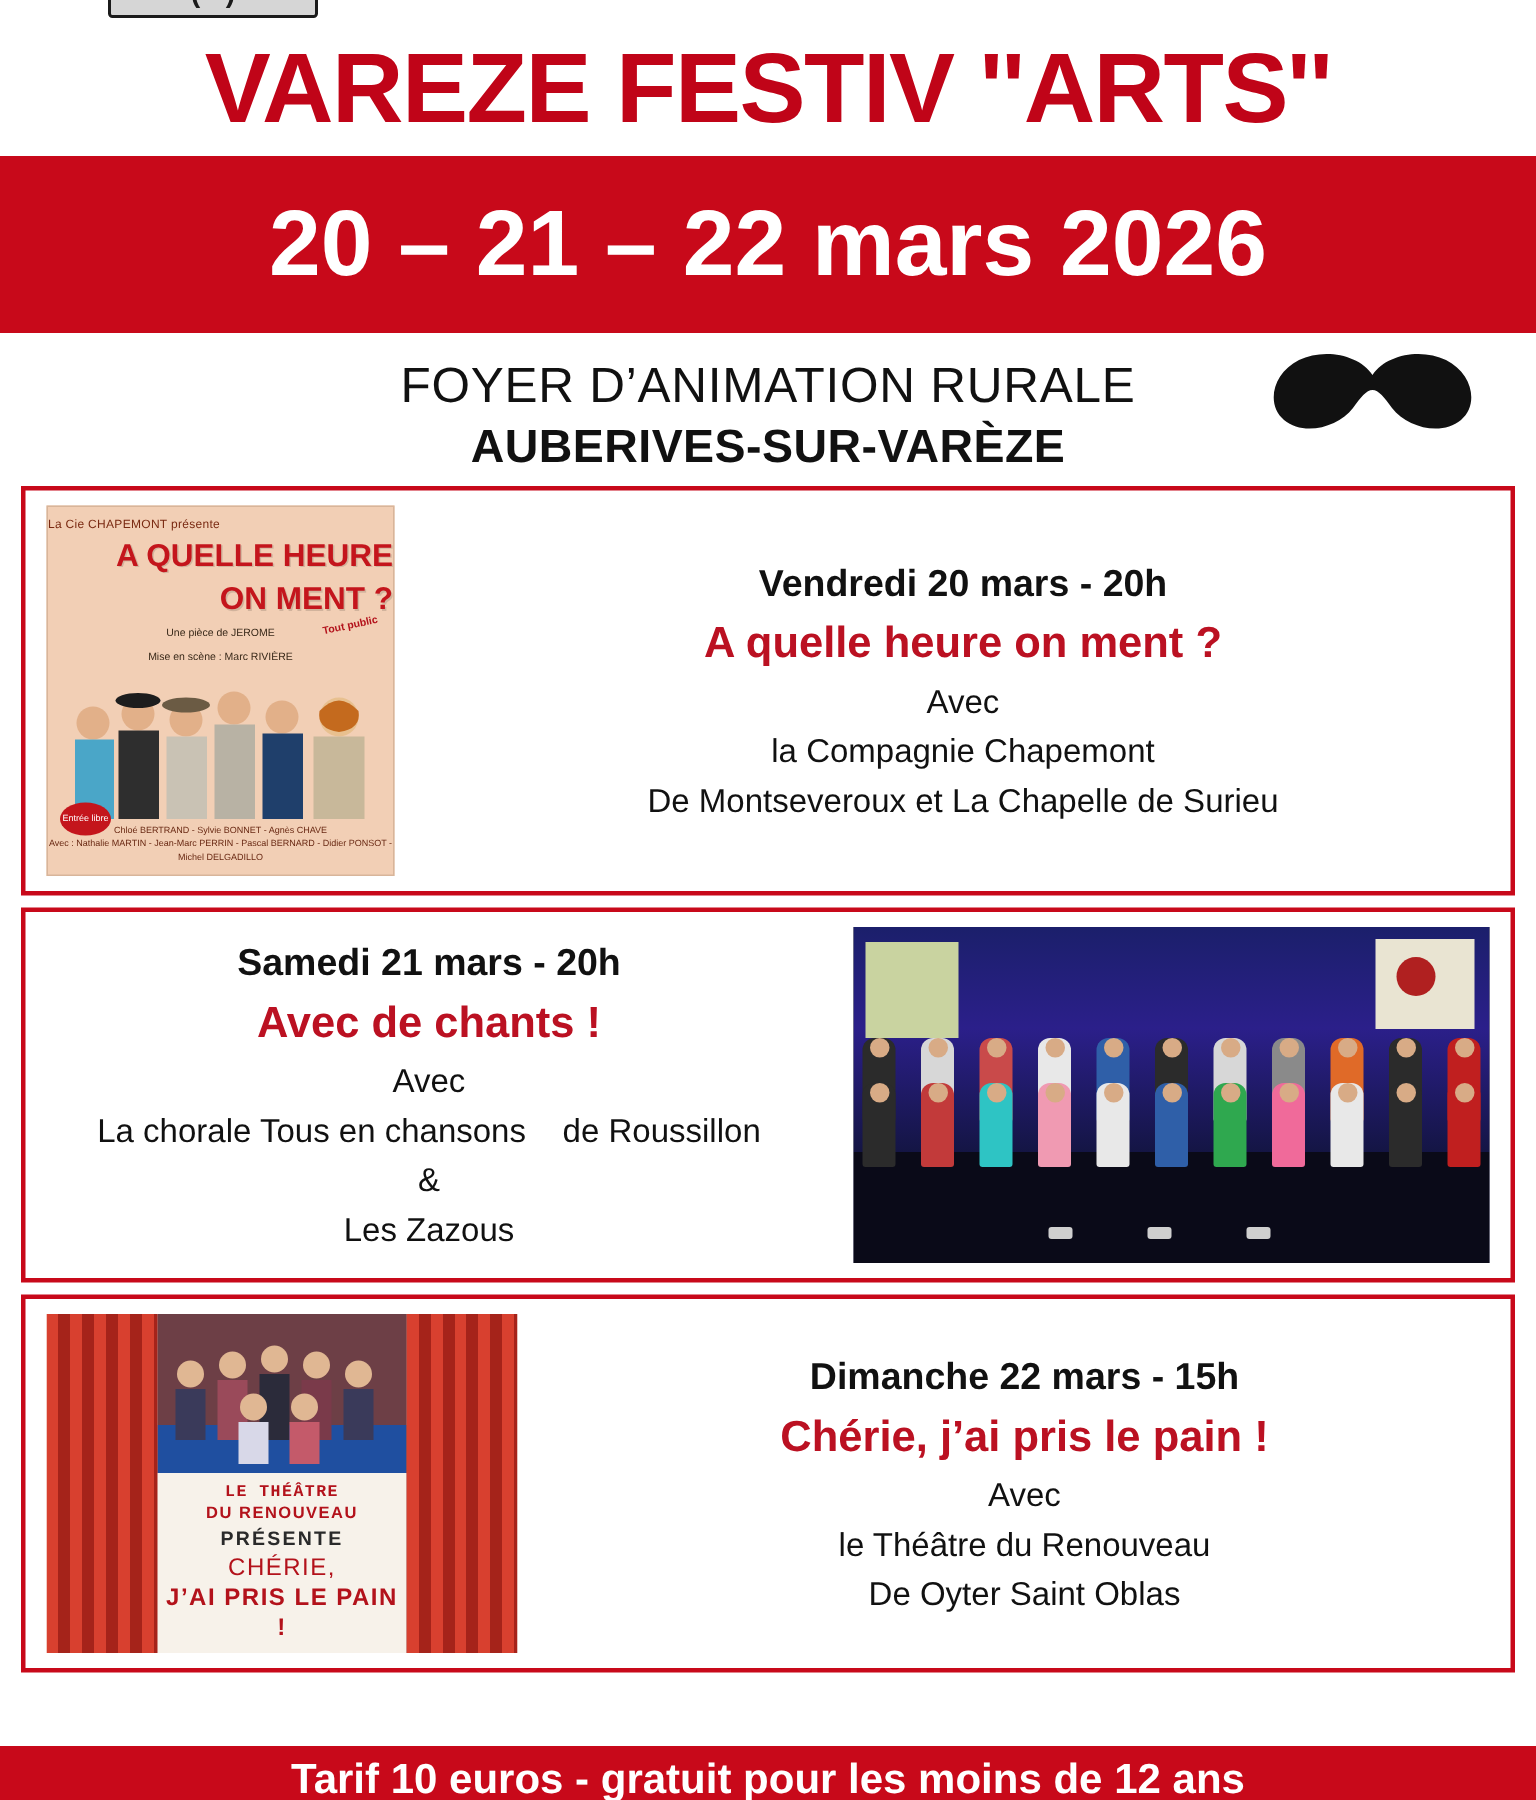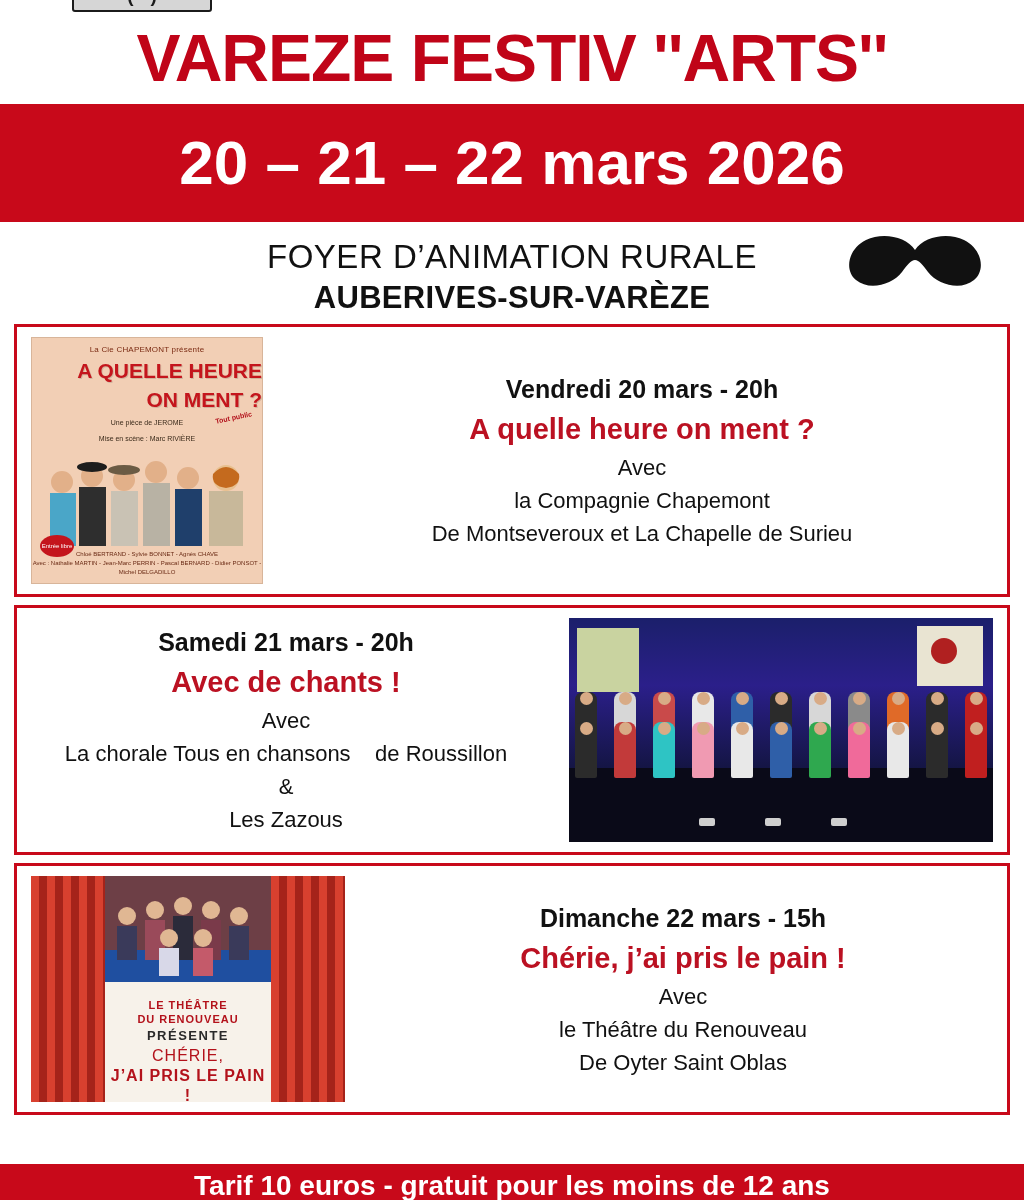--- a/index.html
+++ b/index.html
@@ -144,21 +144,20 @@
     width: 230px;
     height: 245px;
     margin: 10px 14px;
     background: #f2cfb5;
     border: 1px solid #d8b59a;
     position: relative;
     flex: 0 0 auto;
     overflow: hidden;
   }
   .p1-credit {
-    text-align: center;
     font-size: 8px;
     color: #7a2a12;
     padding-top: 7px;
     letter-spacing: 0.2px;
   }
   .p1-title {
     text-align: right;
     color: #c4151c;
     font-weight: bold;
     font-size: 21px;
@@ -295,21 +294,21 @@
     background: #6d3f46;
   }
   .p3-body {
     position: absolute;
     left: 74px; right: 74px; top: 106px; bottom: 0;
     background: #f7f2ea;
     text-align: center;
   }
   .p3-l1 {
     color: #b3121b; font-size: 11px; font-weight: bold;
-    letter-spacing: 1px; line-height: 14px; padding-top: 16px;
+    letter-spacing: 1px; line-height: 14px; padding-top: 6px; font-family: Liberation Mono, monospace;
   }
   .p3-l2 {
     color: #b3121b; font-size: 11px; font-weight: bold;
     letter-spacing: 1px; line-height: 14px;
   }
   .p3-l3 {
     color: #2a2a2a; font-size: 13px; font-weight: bold;
     letter-spacing: 1.5px; line-height: 20px;
   }
   .p3-l4 {

